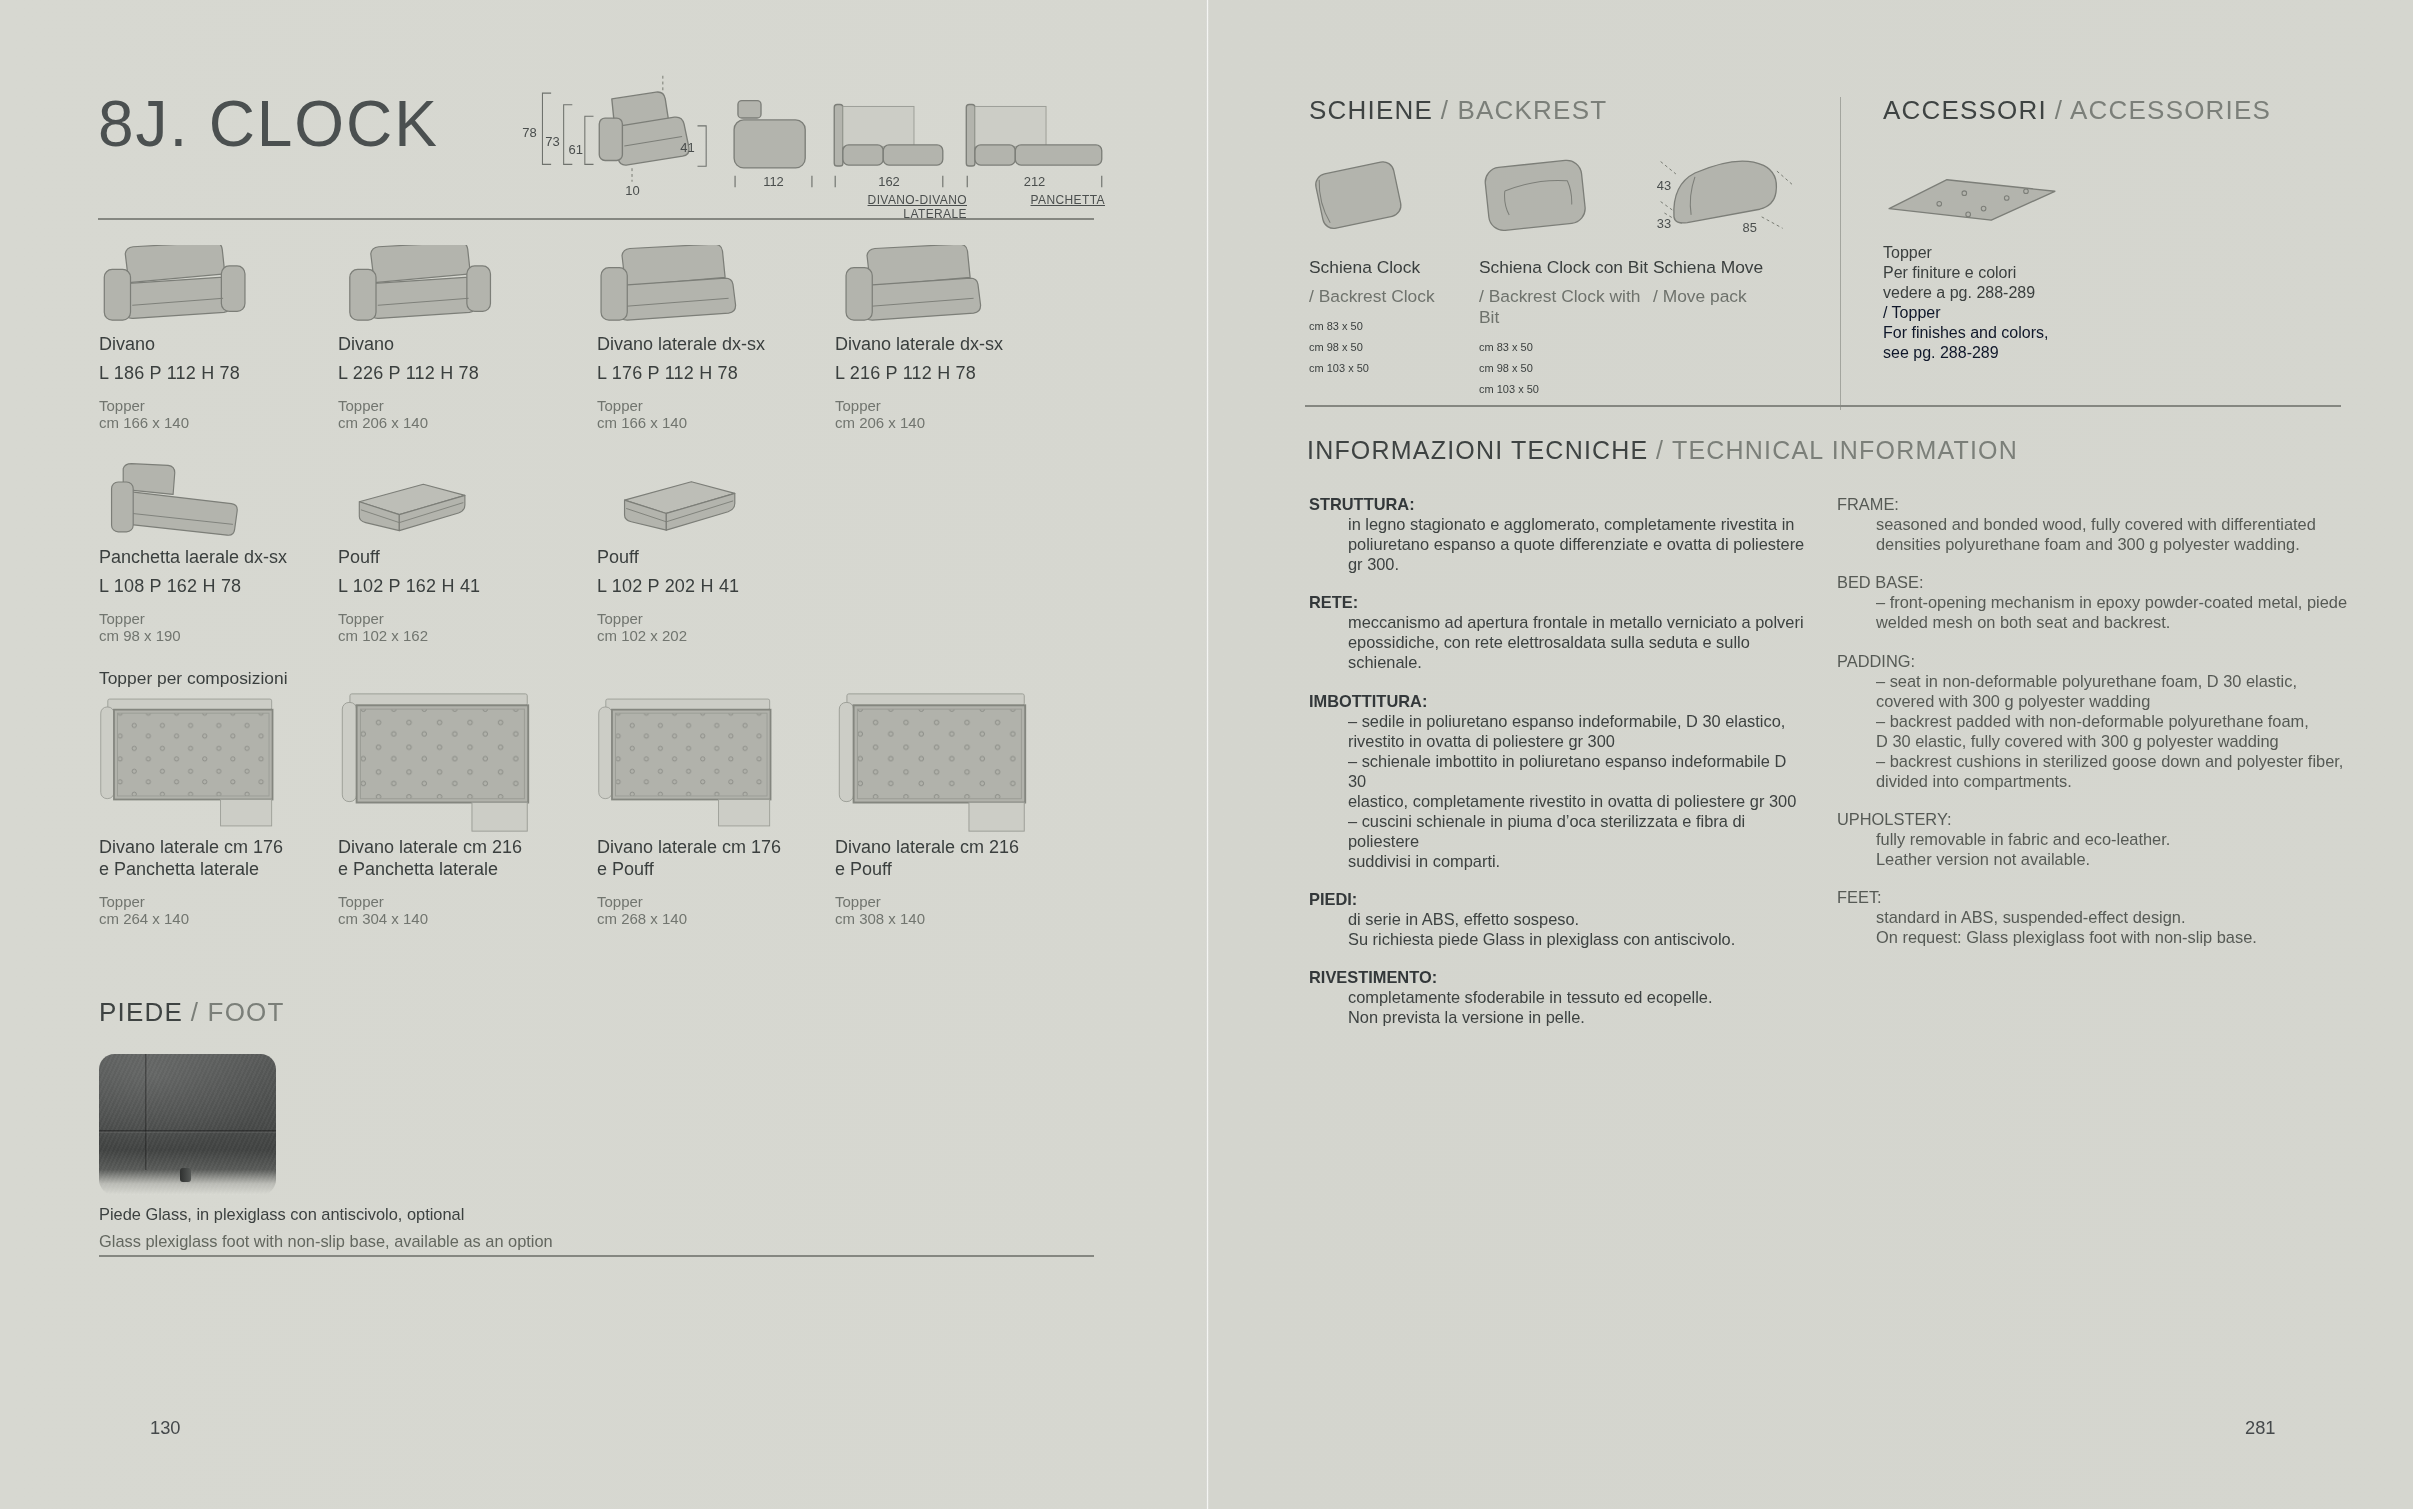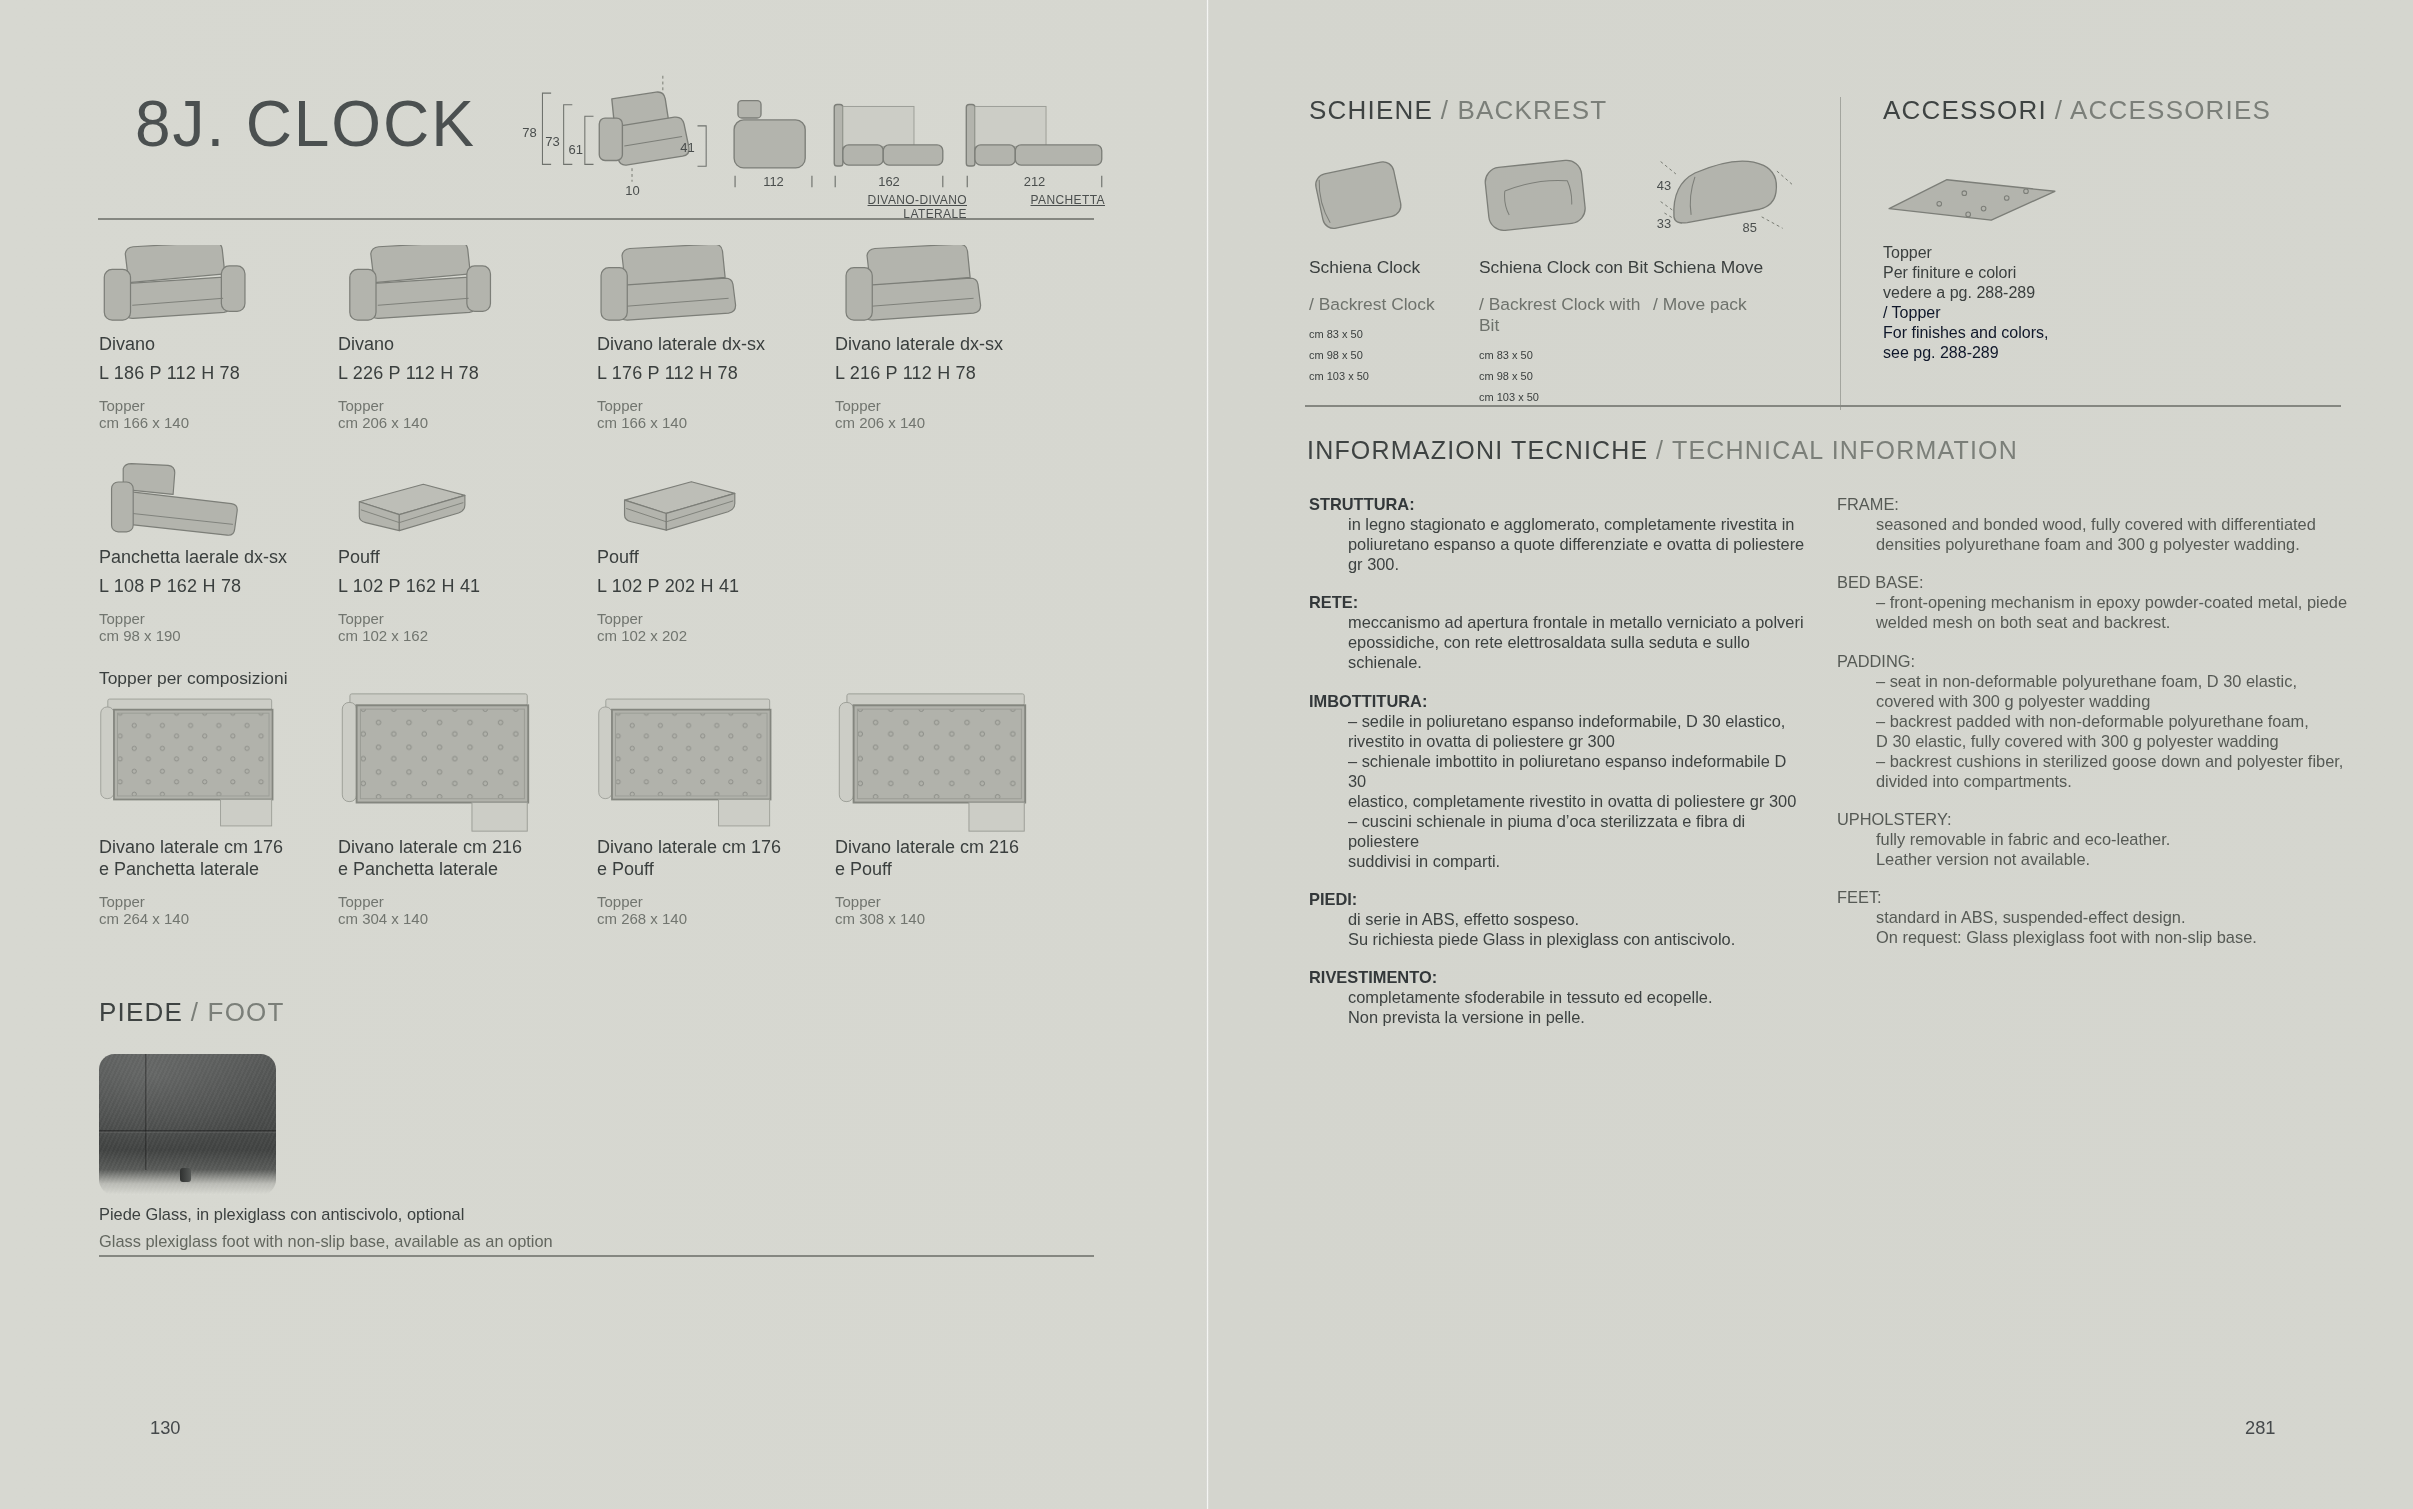--- a/index.html
+++ b/index.html
@@ -24,21 +24,21 @@
   .compdock{height:145px;}
   .pname{margin-top:5.8px;font-size:18px;color:#3a3f3e;}
   .pname2{font-size:18px;color:#3a3f3e;line-height:22px;}
   .pdims{margin-top:8.7px;font-size:18px;letter-spacing:0.2px;color:#3a3f3e;}
   .ptopper{margin-top:12.6px;font-size:15px;color:#71756f;line-height:17.4px;}
   .complabel{font-size:17.4px;color:#3a3f3e;}
   
   .bcell{width:172px;}
   .bdock{height:106px;display:flex;align-items:flex-start;}
   .bname{font-size:17.4px;color:#3a3f3e;margin-top:3.9px;}
-  .bnameen{font-size:17.4px;color:#6e726c;margin-top:16px;}
+  .bnameen{font-size:17.4px;color:#6e726c;margin-top:8px;}
   .bsizes{margin-top:9px;font-size:11px;color:#3a3f3e;line-height:21px;}
   
   .acc-line{font-size:16px;line-height:20px;}
   .acc-dark{color:#3a3f3e;}
   .acc-light{color:#0f172a;}
   
   .tcol{width:497px;}
   .tsec{margin-bottom:18.3px;}
   .th{font-size:16.4px;font-weight:700;color:#33383a;line-height:20px;}
   .tb{font-size:16.4px;color:#3d4241;line-height:20px;}
@@ -80,21 +80,21 @@
   <defs>
     <pattern id="dots" width="32" height="26" patternUnits="userSpaceOnUse">
       <circle cx="8" cy="7" r="2.4" fill="none" stroke="#878983" stroke-width="1"></circle>
       <circle cx="24" cy="19" r="2.4" fill="none" stroke="#878983" stroke-width="1"></circle>
     </pattern>
   </defs>
 </svg>
 
 <div class="abs gutter"></div>
 
-<div class="abs title" style="left:98px;top:87px;margin-left:37px;">8J. CLOCK</div>
+<div class="abs title" style="left:98px;top:87px;">8J. CLOCK</div>
 
 <svg class="abs" style="left:518px;top:70px;" width="203" height="130" viewBox="0 0 210 135">
   <path class="dash" d="M150 6 v16"></path>
   <path class="ln" d="M97 30 l46 -7 q8 -1 9.5 7 l4 26 -56 9 z"></path>
   <path class="ln" d="M106 58 l56 -9 q8 -1 10 7 l5 24 q1.5 8 -6.5 9.5 l-57 9 q-8 1.5 -10 -6.5 z"></path>
   <rect class="ln" x="84" y="50" width="24" height="44" rx="6"></rect>
   <path class="nl" d="M110 79 l60 -10"></path>
   <path class="bracket" d="M34 24 h-9 v74 h9"></path>
   <path class="bracket" d="M56 36 h-9 v62 h9"></path>
   <path class="bracket" d="M78 48 h-9 v50 h9"></path>

